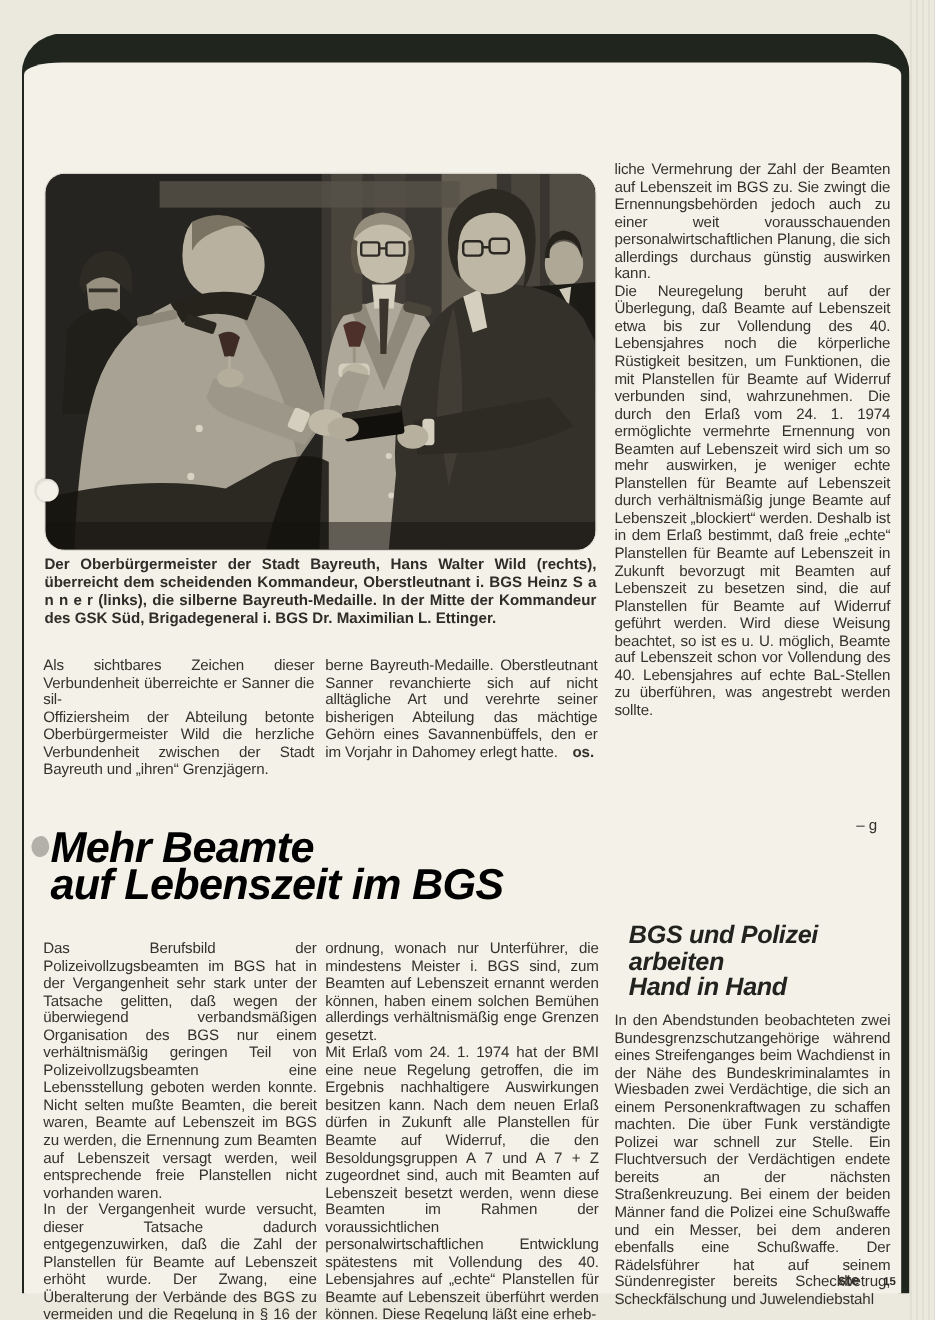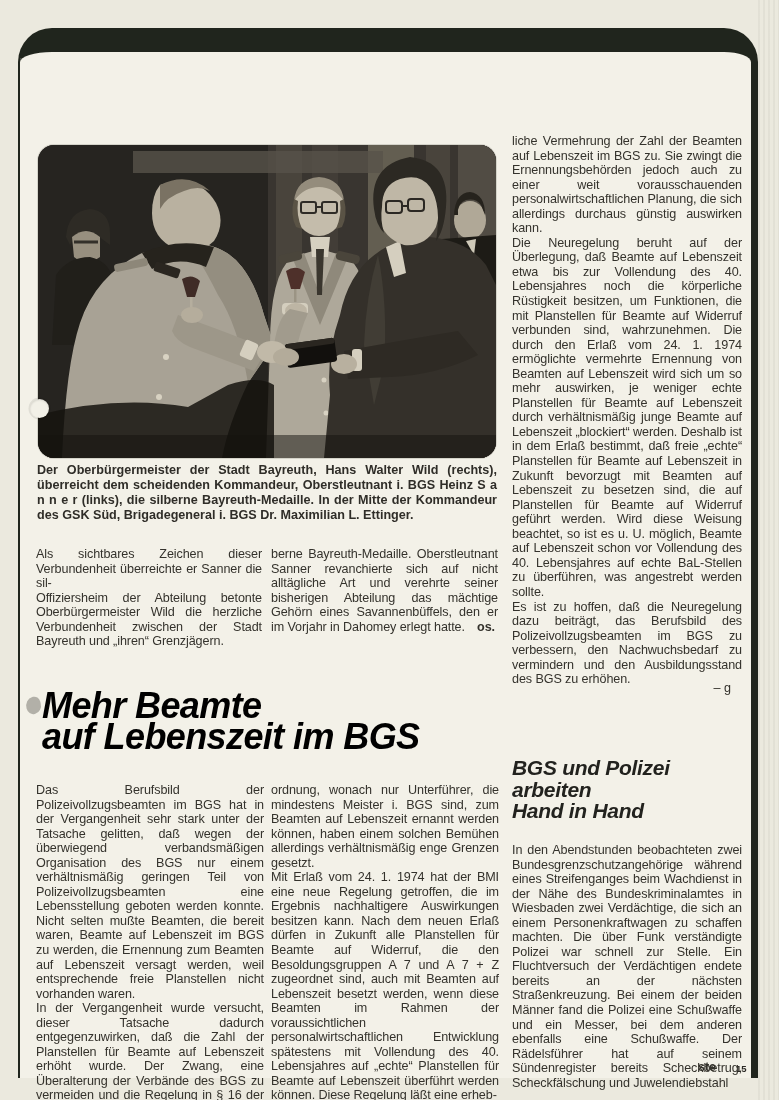--- a/index.html
+++ b/index.html
@@ -53,21 +53,21 @@
   .byline-g {
     position:absolute; left:512px; top:681px; width:219px;
     font-size:12.6px; text-align:right; color:#34322c;
   }
   .headline {
     position:absolute; left:42px; top:690px; margin:0;
     font-style:italic; font-weight:700; font-size:36px; line-height:31px;
     letter-spacing:-0.6px; color:#000000;
   }
   .subheadline {
-    position:absolute; left:512px; top:757px; margin:0;
+    position:absolute; left:512px; top:757px; margin:12px;
     font-style:italic; font-weight:700; font-size:21px; line-height:21.5px;
     letter-spacing:-0.3px; color:#22221e;
   }
   .pagenum {
     position:absolute; left:736px; top:1063px;
     font-size:9.5px; font-weight:700; color:#2c2a26;
   }
   .punch-hole {
     position:absolute; left:30px; top:399px; width:19px; height:19px;
     border-radius:50%; background:#f2f0e7;
@@ -196,21 +196,20 @@
       <p>In der Vergangenheit wurde versucht, dieser Tatsache dadurch entgegenzuwirken, daß die Zahl der Planstellen für Beamte auf Lebenszeit erhöht wurde. Der Zwang, eine Überalterung der Verbände des BGS zu vermeiden und die Regelung in § 16 der BGS-Laufbahnver-</p>
     </div>
   <div class="bodycol m2">
       <p>ordnung, wonach nur Unterführer, die mindestens Meister i. BGS sind, zum Beamten auf Lebenszeit ernannt werden können, haben einem solchen Bemühen allerdings verhältnismäßig enge Grenzen gesetzt.</p>
       <p>Mit Erlaß vom 24. 1. 1974 hat der BMI eine neue Regelung getroffen, die im Ergebnis nachhaltigere Auswirkungen besitzen kann. Nach dem neuen Erlaß dürfen in Zukunft alle Planstellen für Beamte auf Widerruf, die den Besoldungsgruppen A 7 und A 7 + Z zugeordnet sind, auch mit Beamten auf Lebenszeit besetzt werden, wenn diese Beamten im Rahmen der voraussichtlichen personalwirtschaftlichen Entwicklung spätestens mit Vollendung des 40. Lebensjahres auf „echte“ Planstellen für Beamte auf Lebenszeit überführt werden können. Diese Regelung läßt eine erheb-</p>
     </div>
 
   <div class="bodycol rt">
       <p>liche Vermehrung der Zahl der Beamten auf Lebenszeit im BGS zu. Sie zwingt die Ernennungsbehörden jedoch auch zu einer weit vorausschauenden personalwirtschaftlichen Planung, die sich allerdings durchaus günstig auswirken kann.</p>
       <p>Die Neuregelung beruht auf der Überlegung, daß Beamte auf Lebenszeit etwa bis zur Vollendung des 40. Lebensjahres noch die körperliche Rüstigkeit besitzen, um Funktionen, die mit Planstellen für Beamte auf Widerruf verbunden sind, wahrzunehmen. Die durch den Erlaß vom 24. 1. 1974 ermöglichte vermehrte Ernennung von Beamten auf Lebenszeit wird sich um so mehr auswirken, je weniger echte Planstellen für Beamte auf Lebenszeit durch verhältnismäßig junge Beamte auf Lebenszeit „blockiert“ werden. Deshalb ist in dem Erlaß bestimmt, daß freie „echte“ Planstellen für Beamte auf Lebenszeit in Zukunft bevorzugt mit Beamten auf Lebenszeit zu besetzen sind, die auf Planstellen für Beamte auf Widerruf geführt werden. Wird diese Weisung beachtet, so ist es u. U. möglich, Beamte auf Lebenszeit schon vor Vollendung des 40. Lebensjahres auf echte BaL-Stellen zu überführen, was angestrebt werden sollte.</p>
-      <p>Es ist zu hoffen, daß die Neuregelung dazu beiträgt, das Berufsbild des Polizeivollzugsbeamten im BGS zu verbessern, den Nachwuchsbedarf zu vermindern und den Ausbildungsstand des BGS zu erhöhen.</p>
     </div>
   <div class="byline-g">– g</div>
 
   <h2 class="subheadline">
     <span>BGS und Polizei</span><br>
     <span>arbeiten</span><br>
     <span>Hand in Hand</span>
   </h2>
 
   <div class="bodycol rb">

